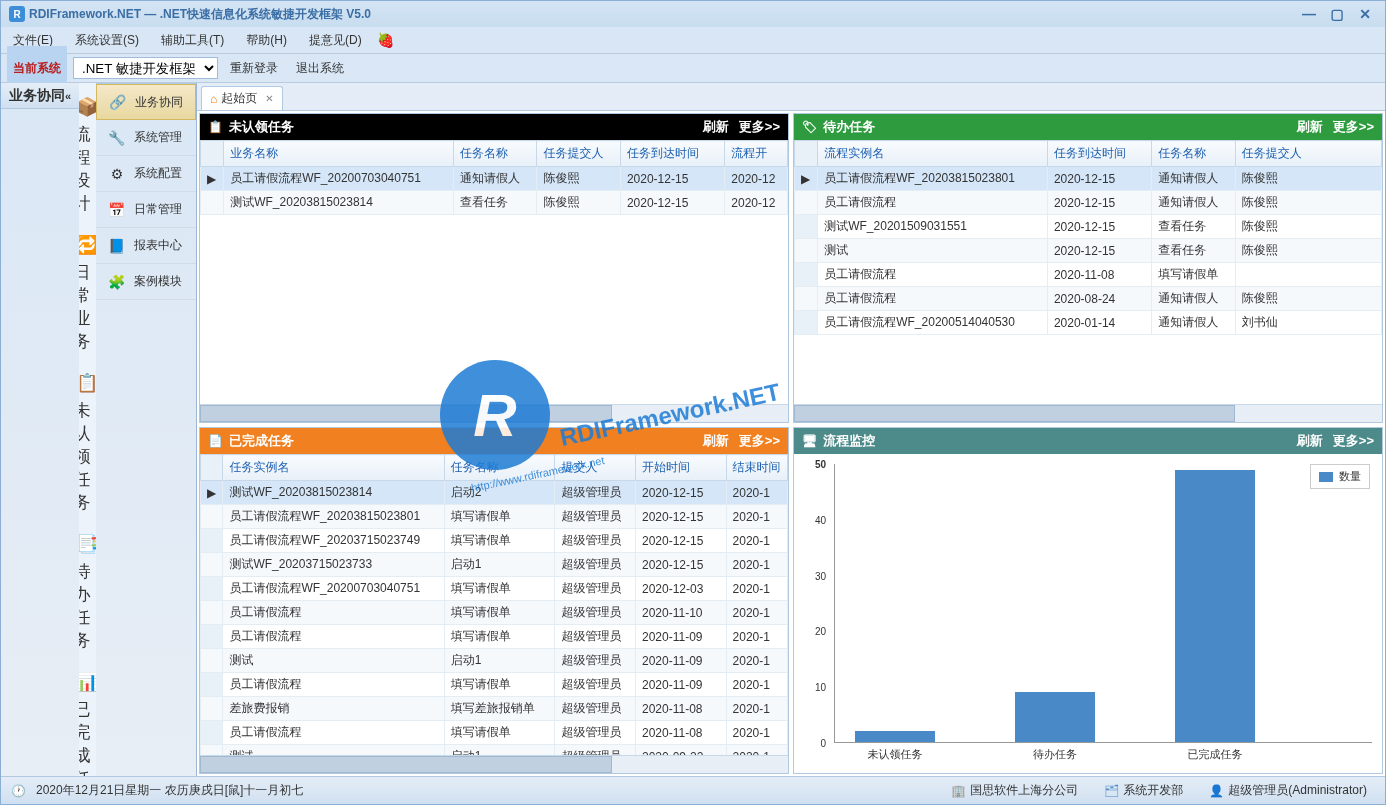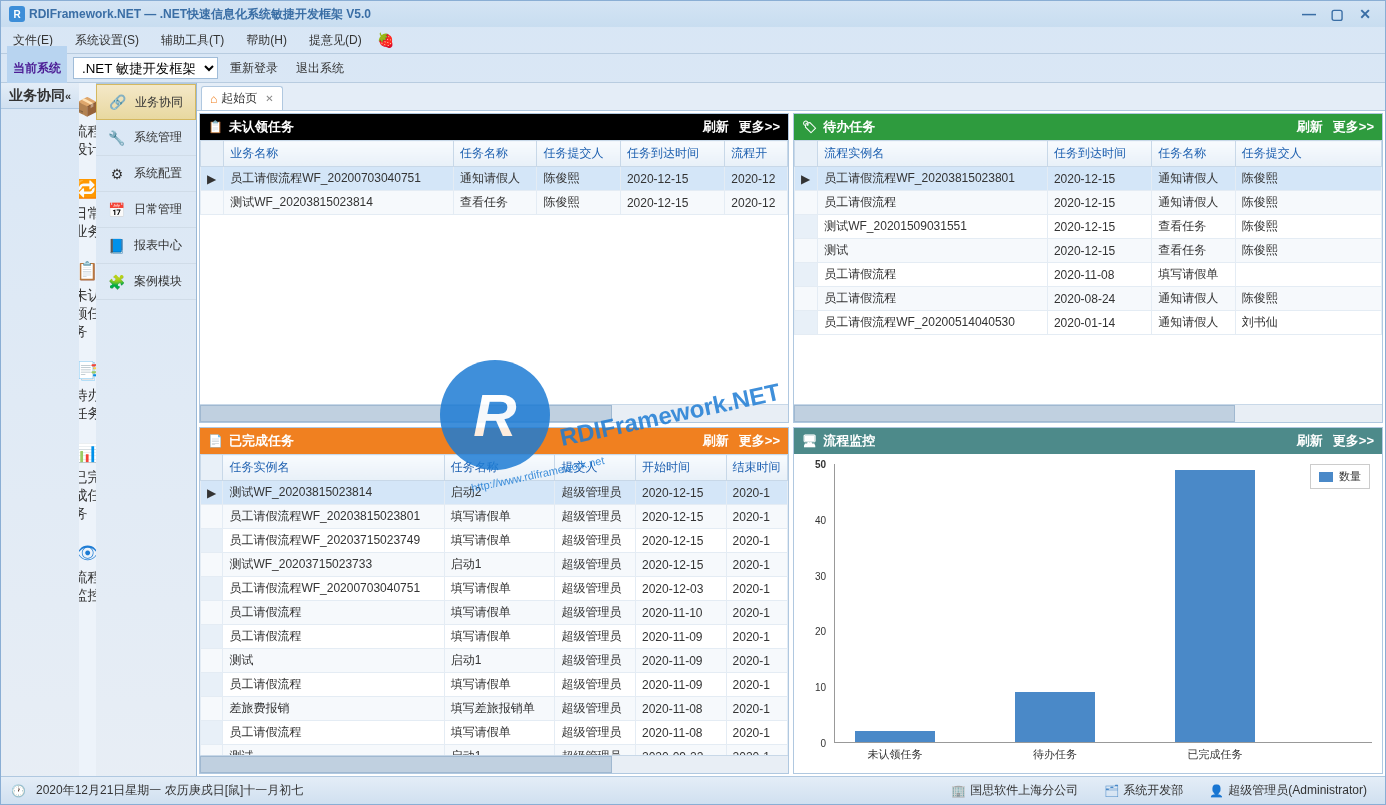--- a/index.html
+++ b/index.html
@@ -5,31 +5,31 @@
 * { box-sizing: border-box; margin: 0; padding: 0; font-family: "Microsoft YaHei", Arial, sans-serif; }
 body { background: #e8eef5; font-size: 12px; color: #333; overflow: hidden; }
 .window { width: 1386px; height: 805px; background: linear-gradient(to bottom, #d8e6f5, #e8eef5); border: 1px solid #8aaed4; display: flex; flex-direction: column; }
 .titlebar { height: 26px; display: flex; align-items: center; padding: 0 8px; background: linear-gradient(to bottom, #d4e4f4, #c8ddf0); color: #3a6ea5; font-weight: bold; }
 .titlebar .logo { width: 16px; height: 16px; background: #3d8ed8; border-radius: 3px; color: #fff; font-size: 10px; display: flex; align-items: center; justify-content: center; margin-right: 4px; }
 .titlebar .spacer { flex: 1; }
 .titlebar .win-btn { width: 24px; height: 16px; margin-left: 4px; display: flex; align-items: center; justify-content: center; cursor: pointer; color: #3a6ea5; font-size: 14px; }
 .menubar { height: 26px; display: flex; align-items: center; padding: 0 6px; gap: 10px; }
 .menubar .menu-item { padding: 3px 6px; cursor: pointer; }
 .toolbar2 { height: 30px; display: flex; align-items: center; padding: 0 6px; gap: 6px; border-top: 1px solid #b8cce0; border-bottom: 1px solid #b8cce0; }
-.toolbar2 .lbl { color: #4c1d95; font-weight: bold; padding: 14px 6px; background: #b8d4f0; }
+.toolbar2 .lbl { color: #b91c1c; font-weight: bold; padding: 14px 6px; background: #b8d4f0; }
 .toolbar2 select { height: 22px; border: 1px solid #a0bcd8; background: #fff; padding: 0 4px; }
 .toolbar2 .tbtn { padding: 3px 6px; cursor: pointer; }
 .main { flex: 1; display: flex; overflow: hidden; }
 .side { width: 196px; display: flex; flex-direction: row; border-right: 1px solid #9ab8d6; }
 .side-header { height: 26px; display: flex; align-items: center; padding: 0 8px; font-weight: bold; font-size: 14px; background: linear-gradient(to bottom, #e4edf7, #d0e0f0); border-bottom: 1px solid #b0c8e0; }
 .side-header .arrow { margin-left: auto; font-size: 11px; }
 .side-body { flex: 1; background: #edf3fa; overflow: auto; display: flex; flex-direction: column; align-items: center; padding-top: 12px; gap: 18px; }
 .side-item { display: flex; flex-direction: column; align-items: center; gap: 4px; cursor: pointer; }
 .side-item .ic { width: 28px; height: 24px; display: flex; align-items: center; justify-content: center; font-size: 18px; }
-.side-item .lb { font-size: 14px; }
+.side-item .lb { font-size: 17px; }
 .side-nav { border-top: 1px solid #b0c8e0; }
 .side-nav .nav-item { height: 36px; display: flex; align-items: center; gap: 8px; padding: 0 12px; cursor: pointer; border-bottom: 1px solid #d0dce8; }
 .side-nav .nav-item.active { background: linear-gradient(to bottom, #f4e8c8, #e8d8a0); border: 1px solid #d4b860; }
 .side-nav .nav-item .ic { width: 18px; height: 18px; display: flex; align-items: center; justify-content: center; font-size: 14px; }
 .content { flex: 1; display: flex; flex-direction: column; background: #fff; overflow: hidden; }
 .tabs { height: 28px; display: flex; align-items: flex-end; padding: 0 4px; background: #e4edf7; border-bottom: 1px solid #b0c8e0; }
 .tab { height: 24px; display: flex; align-items: center; gap: 4px; padding: 0 8px; background: #fff; border: 1px solid #b0c8e0; border-bottom: none; border-radius: 3px 3px 0 0; cursor: pointer; }
 .tab .close { color: #888; font-size: 10px; margin-left: 4px; }
 .panels { flex: 1; display: grid; grid-template-columns: 1fr 1fr; grid-template-rows: 310px 1fr; gap: 4px; padding: 2px; overflow: hidden; }
 .panel { border: 1px solid #b0c8e0; display: flex; flex-direction: column; overflow: hidden; background: #fff; }

